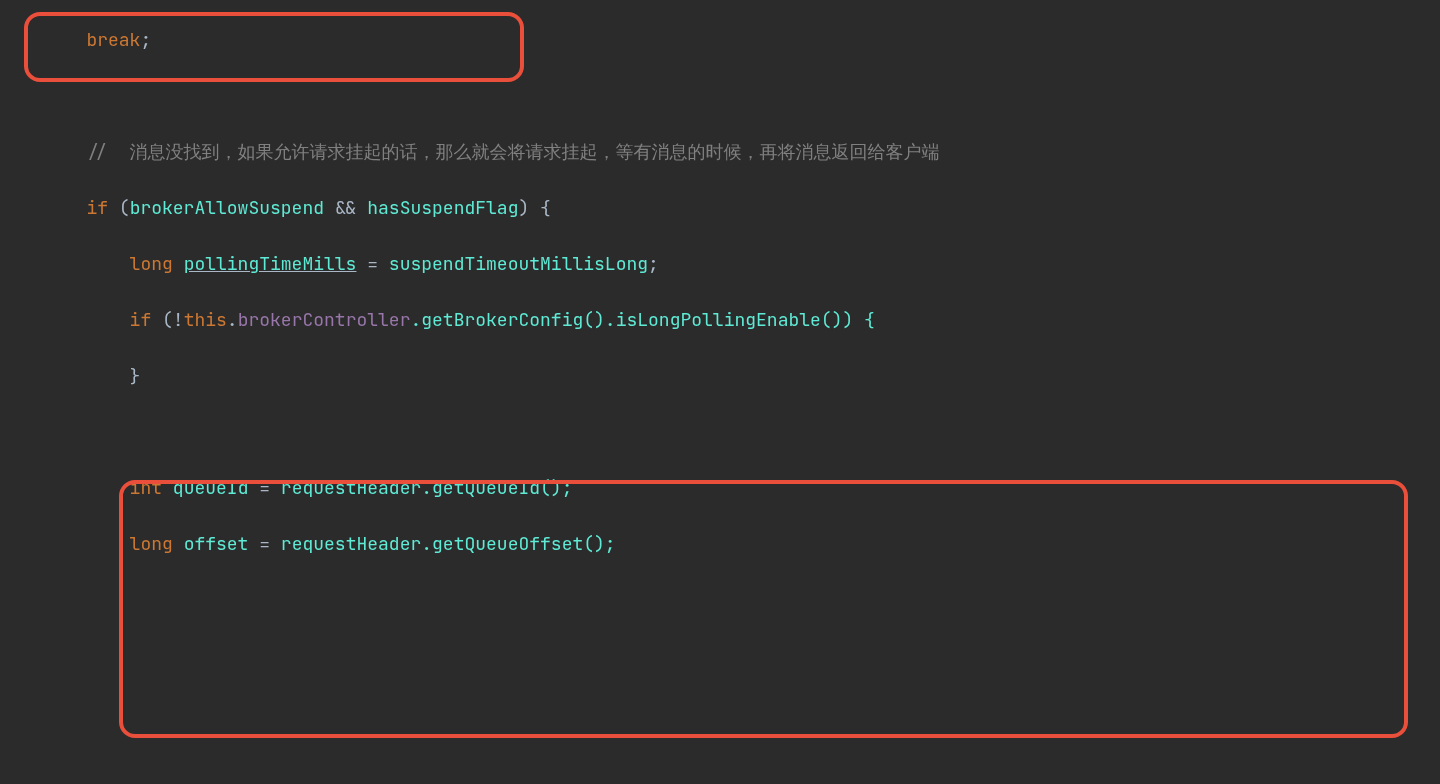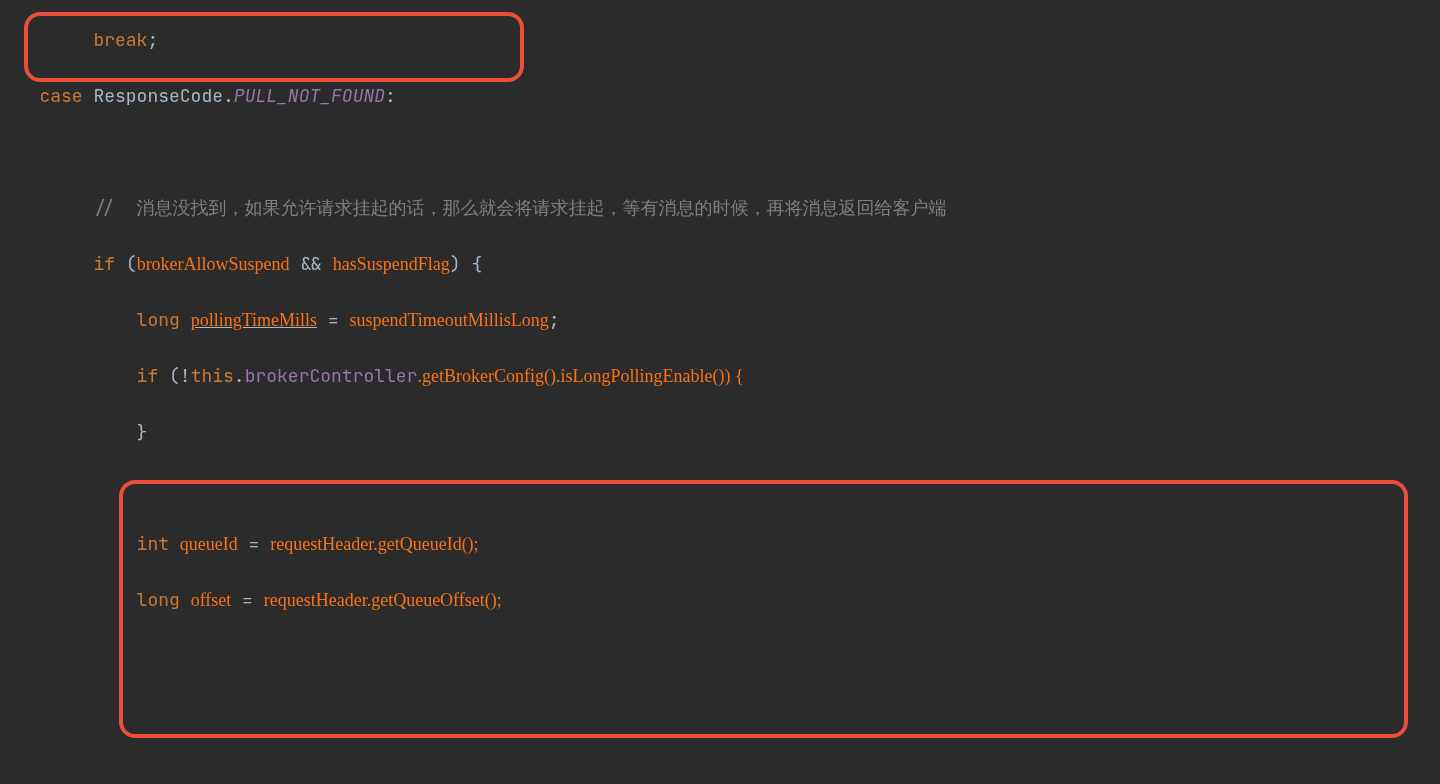--- a/index.html
+++ b/index.html
@@ -14,30 +14,30 @@
   }
   .editor {
     position: relative;
     padding: 0;
     white-space: pre;
   }
   .line {
     line-height: 33px;
     height: 33px;
     color: #a9b7c6;
-    padding-left: 7px;
+    padding-left: 0;
   }
   .kw   { color: #cc7832; }
   .tkw  { color: #cc7832; }
   .this { color: #cc7832; }
   .type { color: #a9b7c6; }
   .field { color: #9876aa; }
   .enum { color: #9876aa; font-style: italic; }
   .comment { color: #808080; }
-  .plain { color: #f97316; font-family: Liberation Serif, serif; }
+  .plain { color: #5eead4; }
   .under { text-decoration: underline; text-decoration-color: #a9b7c6; text-align: center; }
   .punct { color: #a9b7c6; }
 
   .box {
     position: absolute;
     border: 4px solid #e94f3a;
     border-radius: 16px;
     pointer-events: none;
   }
   #box1 {
@@ -51,21 +51,20 @@
     top: 480px;
     width: 1281px;
     height: 250px;
   }
 </style>
 </head>
 <body>
 
 <div class="editor">
 <div class="line">        <span class="kw">break</span><span class="punct">;</span></div>
-<div class="line">   <span class="kw">case</span> <span class="type">ResponseCode</span><span class="punct">.</span><span class="enum">PULL_NOT_FOUND</span><span class="punct">:</span></div>
 <div class="line"> </div>
 <div class="line">        <span class="comment">//  消息没找到，如果允许请求挂起的话，那么就会将请求挂起，等有消息的时候，再将消息返回给客户端</span></div>
 <div class="line">        <span class="kw">if</span><span class="punct"> (</span><span class="plain">brokerAllowSuspend</span><span class="punct"> &amp;&amp; </span><span class="plain">hasSuspendFlag</span><span class="punct">) {</span></div>
 <div class="line">            <span class="tkw">long</span><span> </span><span class="plain under">pollingTimeMills</span><span class="punct"> = </span><span class="plain">suspendTimeoutMillisLong</span><span class="punct">;</span></div>
 <div class="line">            <span class="kw">if</span><span class="punct"> (!</span><span class="this">this</span><span class="punct">.</span><span class="field">brokerController</span><span class="plain">.getBrokerConfig().isLongPollingEnable()) {</span></div>
 <div class="line">            <span class="punct">}</span></div>
 <div class="line"> </div>
 <div class="line">            <span class="tkw">int</span><span> </span><span class="plain">queueId</span><span class="punct"> = </span><span class="plain">requestHeader.getQueueId();</span></div>
 <div class="line">            <span class="tkw">long</span><span> </span><span class="plain">offset</span><span class="punct"> = </span><span class="plain">requestHeader.getQueueOffset();</span></div>
 

